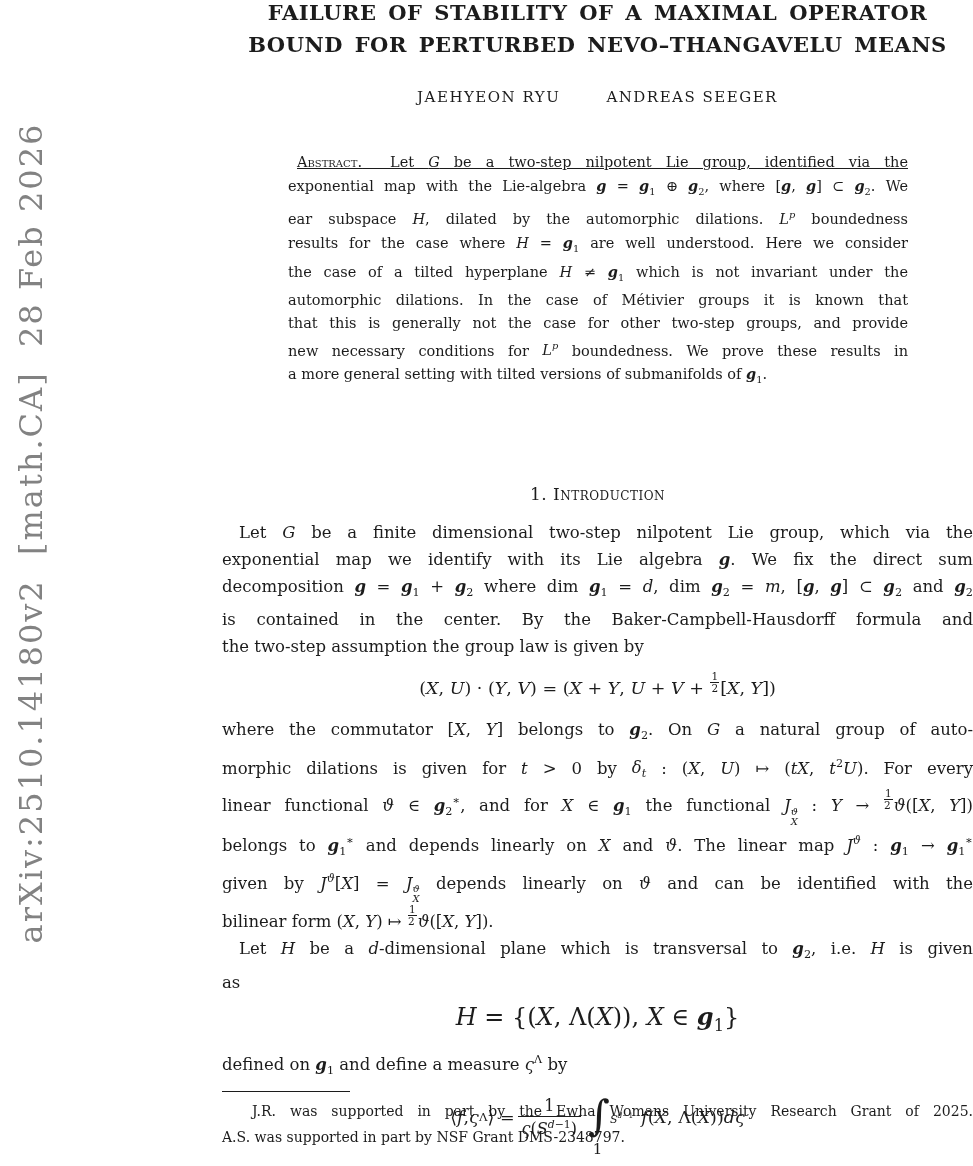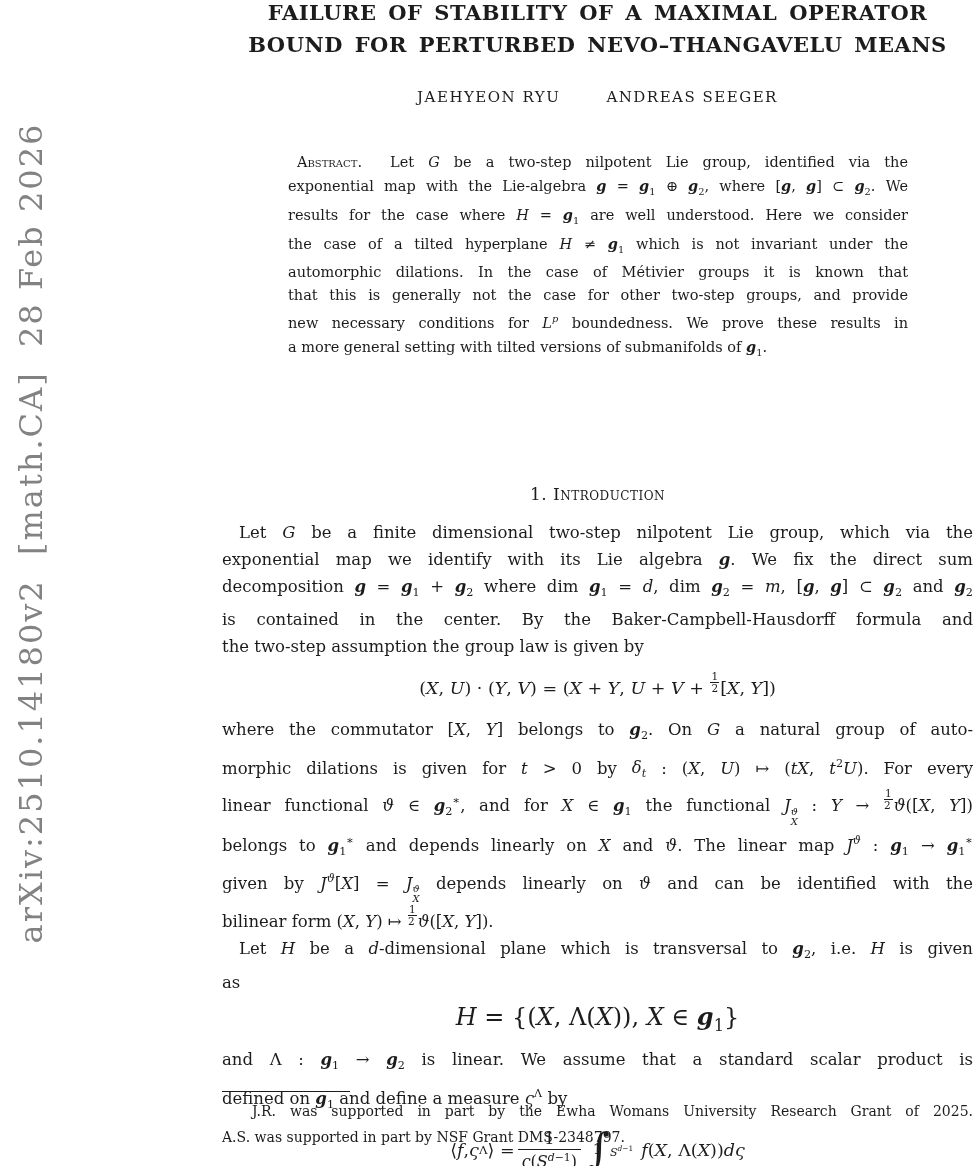--- a/index.html
+++ b/index.html
@@ -24,21 +24,21 @@
     gap:46px; font-size:15px; letter-spacing:1.5px;
   }
   .abstract { position:absolute; top:151px; left:66px; width:620px; font-size:14.5px; line-height:23px; }
   .jl { text-align:justify; text-align-last:justify; }
   .jl.end { text-align-last:left; }
   .sc { font-variant:small-caps; }
   .fg { font-weight:bold; font-style:italic; }           
   .heading { position:absolute; top:484px; width:100%; text-align:center; font-size:17px; letter-spacing:0.5px; }
   .bodytext { position:absolute; top:519px; width:100%; font-size:16.5px; line-height:27px; }
   .ind { text-indent:17px; }
-  .ind-sm { text-indent:9px; }
+  .ind-sm { text-indent:9px;text-decoration:underline; }
   .ind-fn { text-indent:30px; }
   sub, sup { font-size:68%; }
   .eq { text-align:center; }
   .eq1 { line-height:40px; margin:8px 0; font-size:17.5px; }
   .eq2 { line-height:30px; margin:6px 0; font-size:24px; }
   .eq3 { margin:4px 0; height:58px; display:flex; align-items:center; justify-content:center; font-size:17.5px; }
   .sfrac, .frac { display:inline-block; vertical-align:middle; text-align:center; }
   .sfrac { font-size:10.5px; line-height:1.05; vertical-align:2px; margin:0 1px; }
   .sfrac .num { display:block; border-bottom:1px solid #1c1c1c; padding:0 1px; }
   .sfrac .den { display:block; }
@@ -68,20 +68,21 @@
     </div>
 
     <div class="authors">
       <span>JAEHYEON RYU</span>
       <span>ANDREAS SEEGER</span>
     </div>
 
     <div class="abstract">
       <div class="jl ind-sm"><span class="sc">Abstract.</span>&nbsp; Let <i>G</i> be a two-step nilpotent Lie group, identified via the</div>
       <div class="jl">exponential map with the Lie-algebra <span class="fg">g</span> = <span class="fg">g</span><sub>1</sub> ⊕ <span class="fg">g</span><sub>2</sub>, where [<span class="fg">g</span>, <span class="fg">g</span>] ⊂ <span class="fg">g</span><sub>2</sub>. We</div>
+      <div class="jl">ear subspace <i>H</i>, dilated by the automorphic dilations. <i>L<sup>p</sup></i> boundedness</div>
       <div class="jl">results for the case where <i>H</i> = <span class="fg">g</span><sub>1</sub> are well understood. Here we consider</div>
       <div class="jl">the case of a tilted hyperplane <i>H</i> ≠ <span class="fg">g</span><sub>1</sub> which is not invariant under the</div>
       <div class="jl">automorphic dilations. In the case of Métivier groups it is known that</div>
       <div class="jl">that this is generally not the case for other two-step groups, and provide</div>
       <div class="jl">new necessary conditions for <i>L<sup>p</sup></i> boundedness. We prove these results in</div>
       <div class="jl end">a more general setting with tilted versions of submanifolds of <span class="fg">g</span><sub>1</sub>.</div>
     </div>
 
     <div class="heading">
       <span>1.</span>
@@ -108,21 +109,20 @@
             <sup><i>ϑ</i></sup>
             <sub><i>X</i></sub>
           </span> depends linearly on <i>ϑ</i> and can be identified with the</div>
       <div class="jl end">bilinear form (<i>X</i>, <i>Y</i>) ↦ <span class="sfrac"><span class="num">1</span><span class="den">2</span></span><i>ϑ</i>([<i>X</i>, <i>Y</i>]).</div>
 
       <div class="jl ind">Let <i>H</i> be a <i>d</i>-dimensional plane which is transversal to <span class="fg">g</span><sub>2</sub>, i.e. <i>H</i> is given</div>
       <div class="jl end">as</div>
 
       <div class="eq eq2"><i>H</i> = {(<i>X</i>, Λ(<i>X</i>)), <i>X</i> ∈ <span class="fg">g</span><sub>1</sub>}</div>
 
-      <div class="jl">and Λ : <span class="fg">g</span><sub>1</sub> → <span class="fg">g</span><sub>2</sub> is linear. We assume that a standard scalar product is</div>
       <div class="jl end">defined on <span class="fg">g</span><sub>1</sub> and define a measure <i>ς</i><sup>Λ</sup> by</div>
 
       <div class="eq eq3">⟨<i>f</i>, <i>ς</i><sup>Λ</sup>⟩ = <span class="frac">
             <span class="num">1</span>
             <span class="den"><i>ς</i>(<i>S</i><sup><i>d</i>−1</sup>)</span>
           </span><span class="bigint">∫</span><span class="ilim"><i>S</i><sup><i>d</i>−1</sup></span><i>f</i>(<i>X</i>, Λ(<i>X</i>))<i>dς</i></div>
     </div>
 
   </div>
 

